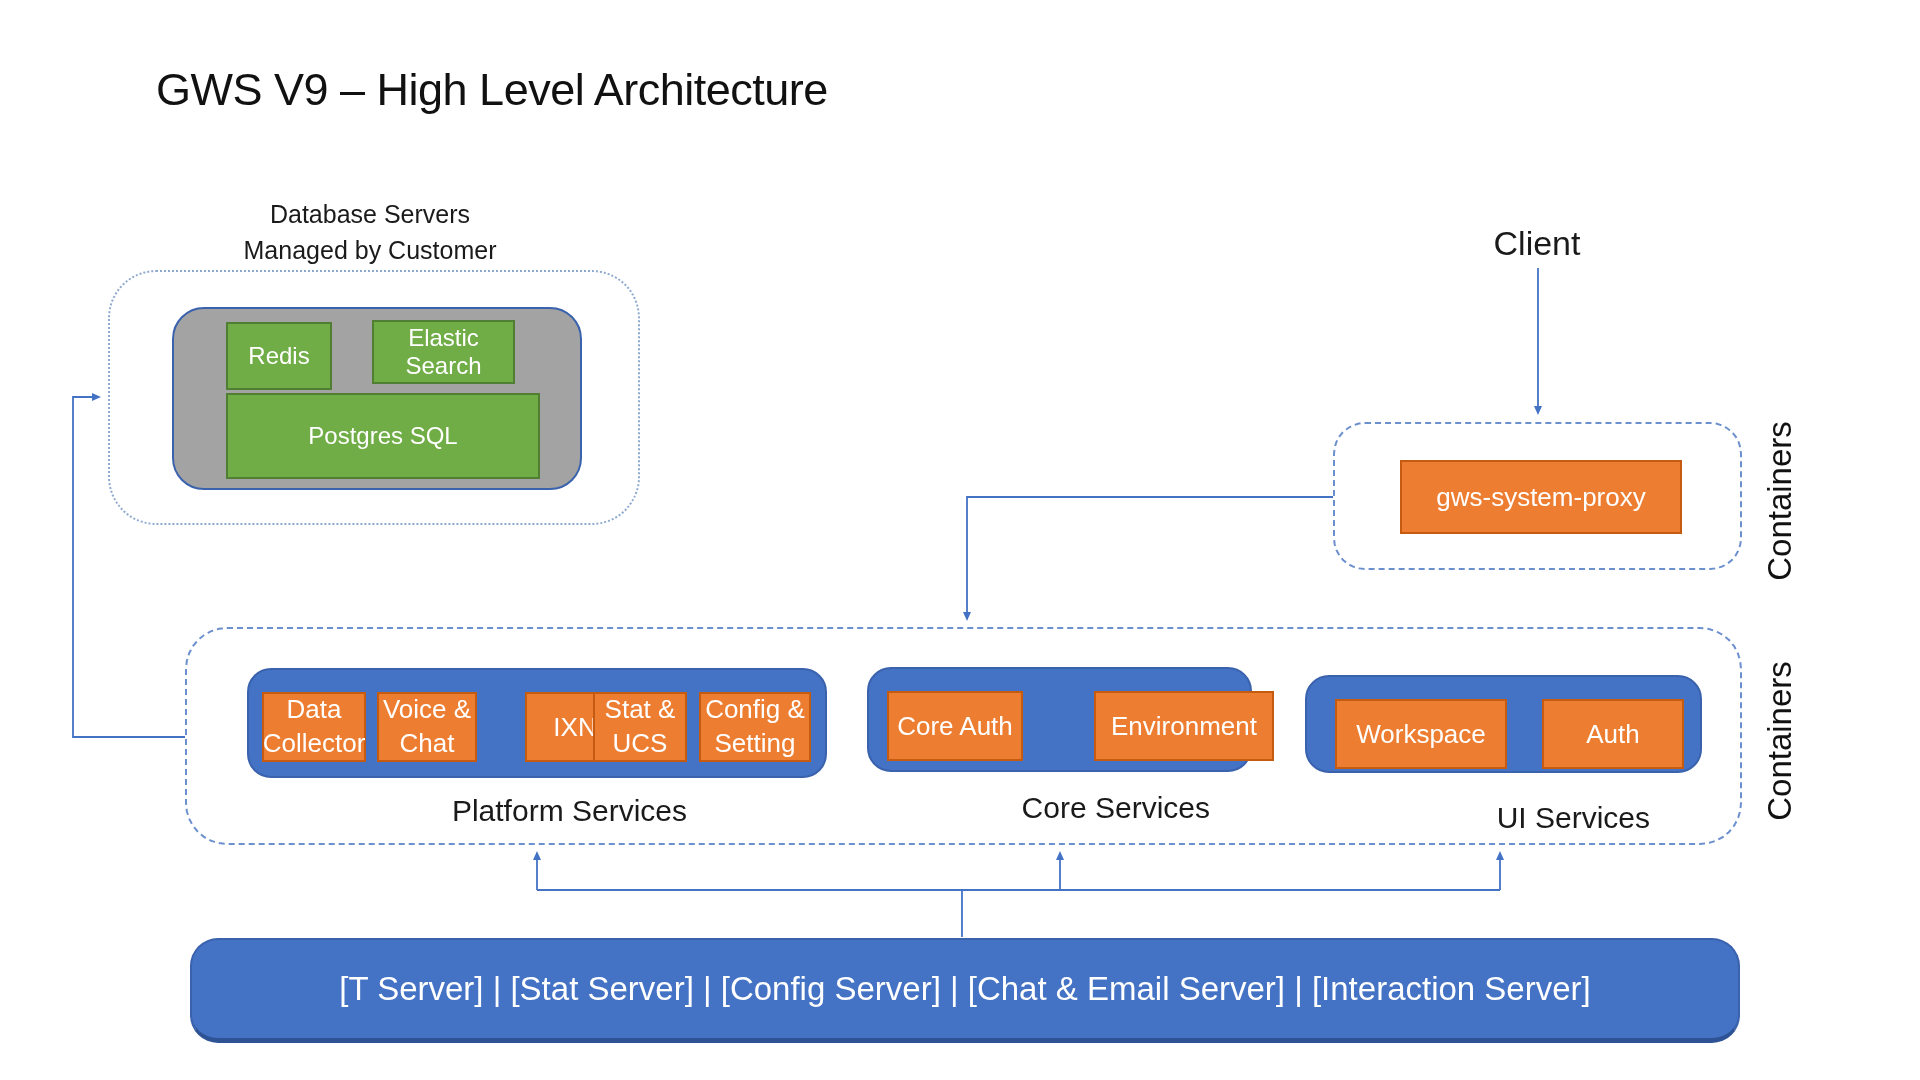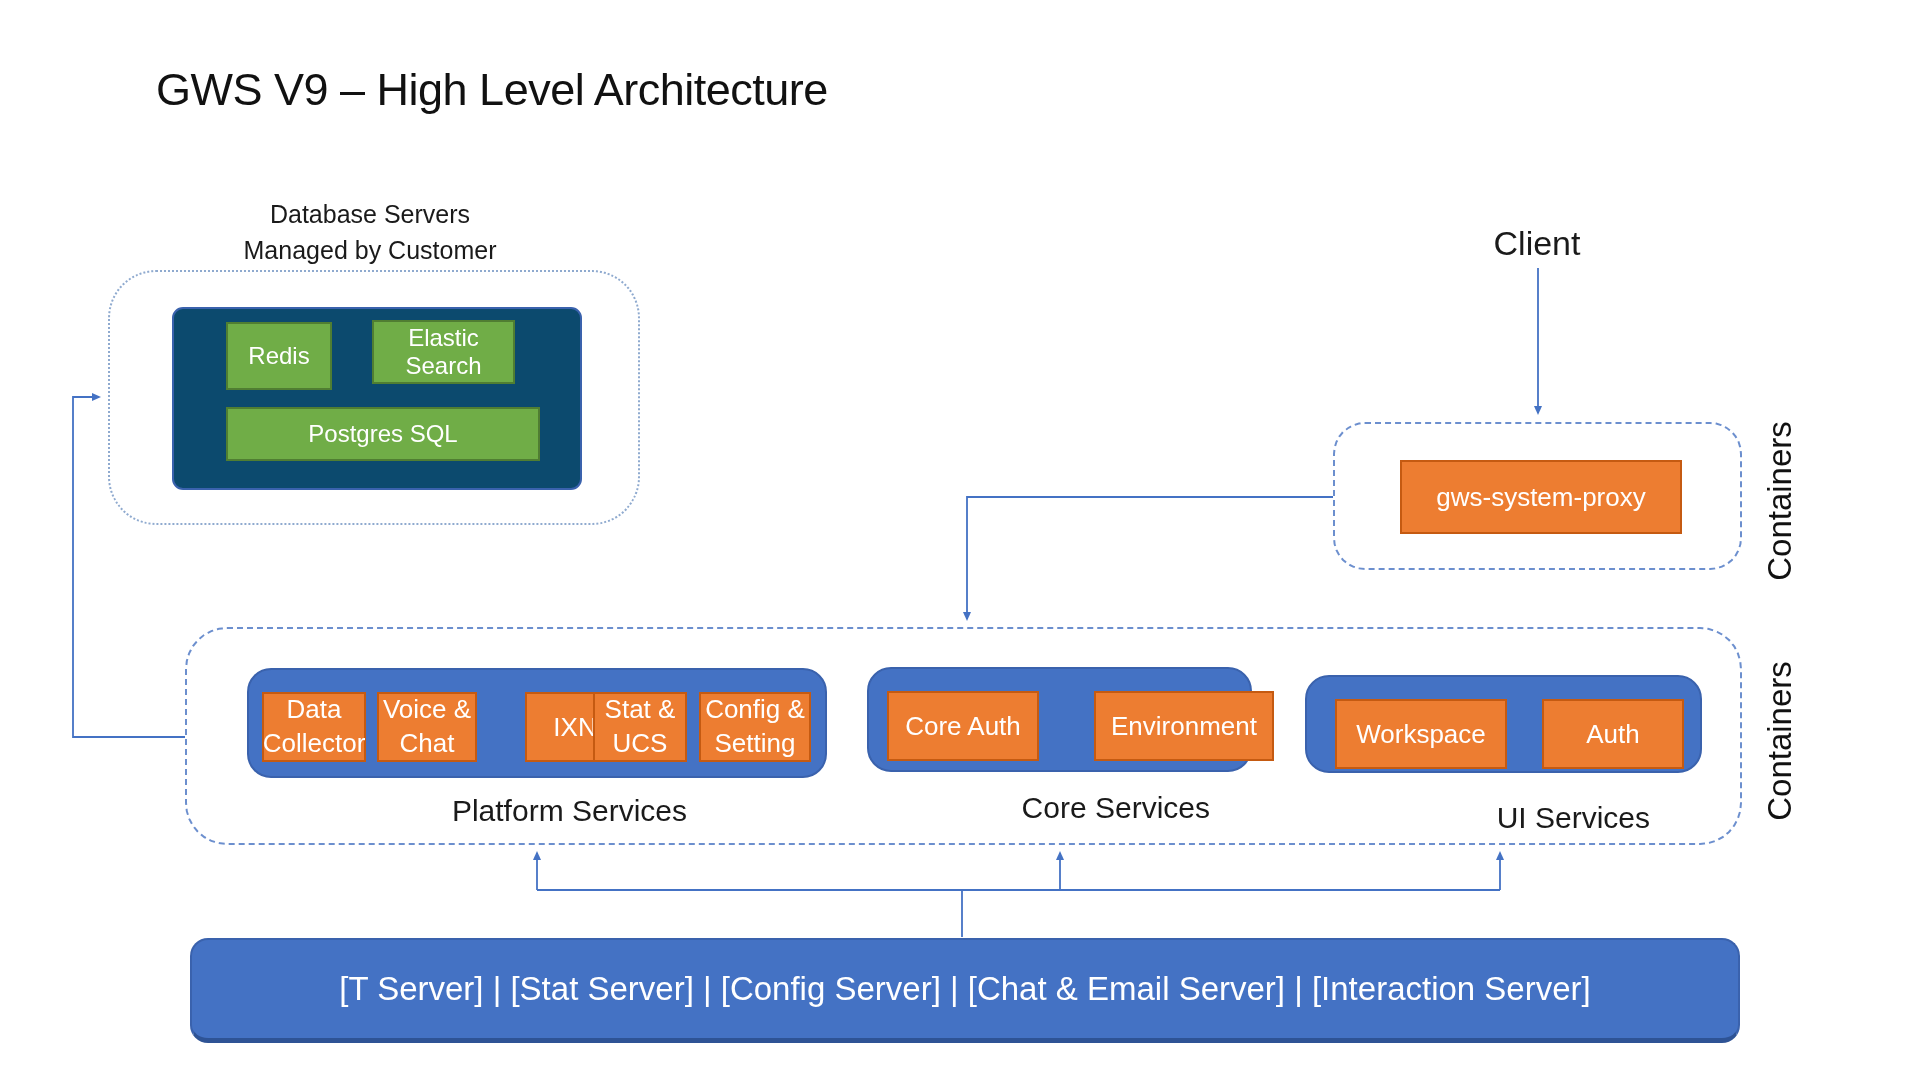--- a/index.html
+++ b/index.html
@@ -19,30 +19,30 @@
   .db-heading{
     left:170px;top:196px;width:400px;text-align:center;
     font-size:25px;line-height:1.45;color:#1a1a1a;
   }
   .db-outer{
     left:108px;top:270px;width:532px;height:255px;
     border:2px dotted #8faacf;border-radius:48px;box-sizing:border-box;
   }
   .db-blue{
     left:172px;top:307px;width:410px;height:183px;
-    background:#0c4a6e;border:2px solid #3a62ad;border-radius:11px;box-sizing:border-box;
+    background:#a3a3a3;border:2px solid #3a62ad;border-radius:32px;box-sizing:border-box;
   }
   .gbox{
     position:absolute;background:#70ad47;border:2px solid #507e32;box-sizing:border-box;
     color:#ffffff;display:flex;align-items:center;justify-content:center;
     font-size:24px;text-align:center;
   }
   .g-redis{left:52px;top:13px;width:106px;height:68px;}
   .g-elastic{left:198px;top:11px;width:143px;height:64px;}
-  .g-postgres{left:52px;top:98px;width:314px;height:54px;}
+  .g-postgres{left:52px;top:84px;width:314px;height:86px;}
 
   .client-label{
     left:1437px;top:224px;width:200px;text-align:center;
     font-size:34px;color:#1a1a1a;
   }
   .proxy-outer{
     left:1333px;top:422px;width:409px;height:148px;
     border:2px dashed #6c8fce;border-radius:32px;box-sizing:border-box;
   }
   .obox{
@@ -68,36 +68,36 @@
   .svc-platform{left:247px;top:668px;width:580px;height:110px;padding-left:42px;}
   .svc-core{left:867px;top:667px;width:385px;height:105px;}
   .svc-ui{left:1305px;top:675px;width:397px;height:98px;}
 
   .svc .obox{top:22px;height:70px;font-size:26px;}
   .p0{left:13px;width:104px;font-size:17px;line-height:1.3;}
   .p1{left:128px;width:100px;font-size:17px;line-height:1.3;}
   .p2{left:235px;width:100px;font-size:18px;margin-left:41px;}
   .p3{left:344px;width:94px;font-size:17px;line-height:1.3;}
   .p4{left:450px;width:112px;font-size:17px;line-height:1.3;}
-  .c0{left:18px;top:16px;width:152px;}
+  .c0{left:18px;top:16px;width:136px;}
   .c1{left:193px;top:16px;width:180px;margin-left:32px;}
   .u0{left:28px;top:13px;width:172px;}
   .u1{left:235px;top:13px;width:142px;}
 
   .svc-label{
     font-size:30px;color:#1a1a1a;text-align:right;white-space:nowrap;
   }
   .lbl-platform{left:387px;top:794px;width:300px;}
   .lbl-core{left:910px;top:791px;width:300px;}
   .lbl-ui{left:1350px;top:801px;width:300px;}
 
   .backend-bar{
     left:190px;top:938px;width:1550px;height:105px;
     background:#4472c4;border:2px solid #3a62ad;border-bottom:5px solid #2e5395;
-    border-radius:18px;box-sizing:border-box;
+    border-radius:28px;box-sizing:border-box;
     color:#ffffff;font-size:33px;
     display:flex;align-items:center;justify-content:center;white-space:nowrap;
   }
 </style>
 </head>
 <body>
 
 <div class="stage">
 
   <svg class="connectors" viewBox="0 0 1920 1080" xmlns="http://www.w3.org/2000/svg">

